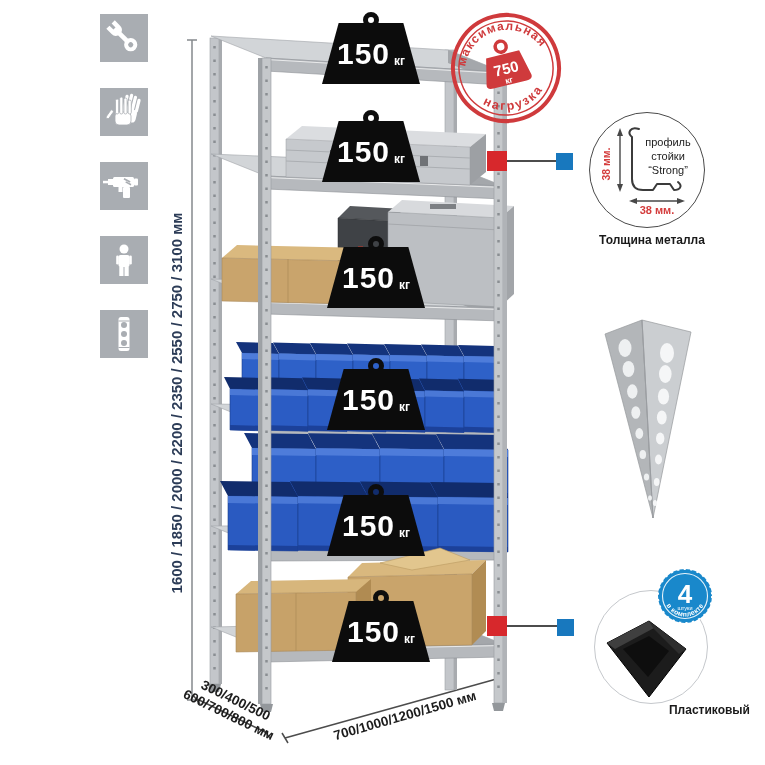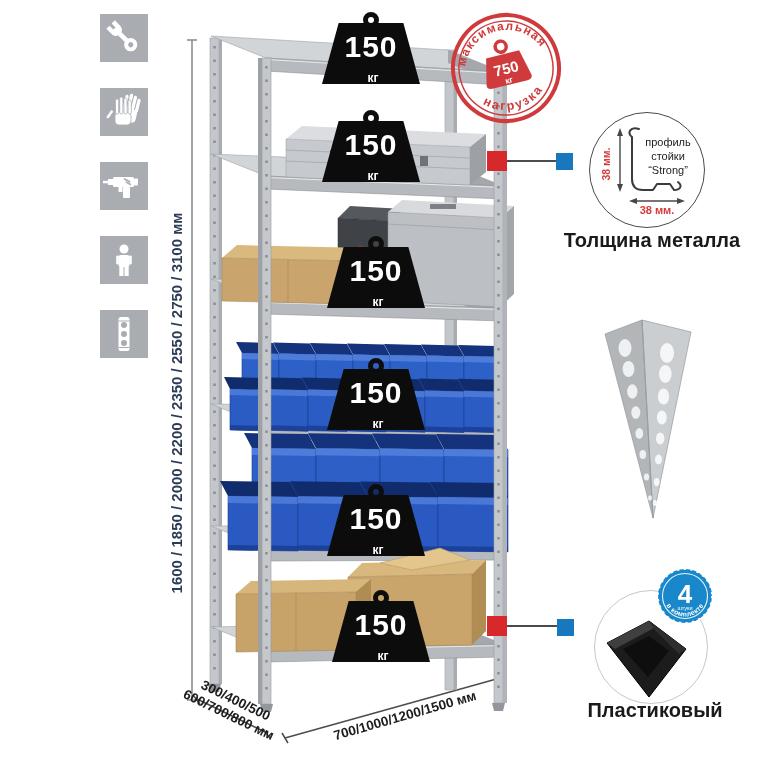--- a/index.html
+++ b/index.html
@@ -7,37 +7,37 @@
           font-family:"Liberation Sans",sans-serif;}
   .abs{position:absolute;}
   
   .tool-icon{position:absolute;left:100px;width:48px;height:48px;background:#a9adb2;}
   
   .badge{position:absolute;width:98px;height:72px;}
   .badge .ring{position:absolute;left:41px;top:0;width:16px;height:16px;border:5px solid #0d0d0d;
                border-radius:50%;box-sizing:border-box;}
   .badge .body{position:absolute;left:0;top:11px;width:98px;height:61px;background:#0c0c0c;
                clip-path:polygon(17% 0,83% 0,100% 100%,0 100%);
-               display:flex;align-items:center;justify-content:center;flex-direction:column;}
+               display:flex;align-items:center;justify-content:center;}
   .badge .v{color:#fff;font-size:30px;font-weight:bold;letter-spacing:1px;}
   .badge .u{color:#fff;font-size:12px;font-weight:bold;margin-left:4px;transform:translateY(7px);}
   
   .height-label{position:absolute;left:176px;top:403px;transform:translate(-50%,-50%) rotate(-90deg);
                 white-space:nowrap;font-size:15px;font-weight:bold;color:#2c3c57;}
   .depth-label{position:absolute;left:150px;top:692px;width:164px;transform:rotate(26deg);
                text-align:center;font-size:13.5px;font-weight:bold;color:#1c1c1c;line-height:16px;}
   .width-label{position:absolute;left:295px;top:708px;width:220px;transform:rotate(-16deg);
                text-align:center;font-size:13.5px;font-weight:bold;color:#1c1c1c;}
   
   .detail-circle{position:absolute;border-radius:50%;background:#fff;box-sizing:border-box;}
   #profile-circle{left:589px;top:112px;width:116px;height:116px;border:1.6px solid #4a4a4a;}
   #foot-circle{left:594px;top:590px;width:114px;height:114px;border:1.4px solid #c5c8cc;}
-  .caption{position:absolute;text-align:center;color:#1a1a1a;font-weight:600;font-size:20px;line-height:22px;}
+  .caption{position:absolute;text-align:center;color:#1a1a1a;font-weight:600;font-size:12px;line-height:22px;}
   #profile-caption{left:557px;top:229px;width:190px;}
-  #foot-caption{left:560px;top:699px;width:190px;}
+  #foot-caption{left:560px;top:699px;width:190px;text-align:right;}
   
   .sq-red{position:absolute;width:20px;height:20px;background:#d7282c;}
   .sq-blue{position:absolute;width:17px;height:17px;background:#1878be;}
   .call-line{position:absolute;height:2px;background:#4c4c4c;}
   
   #stamp{left:448px;top:10px;width:116px;height:116px;transform:rotate(-14deg);}
 </style>
 </head>
 <body>
 

